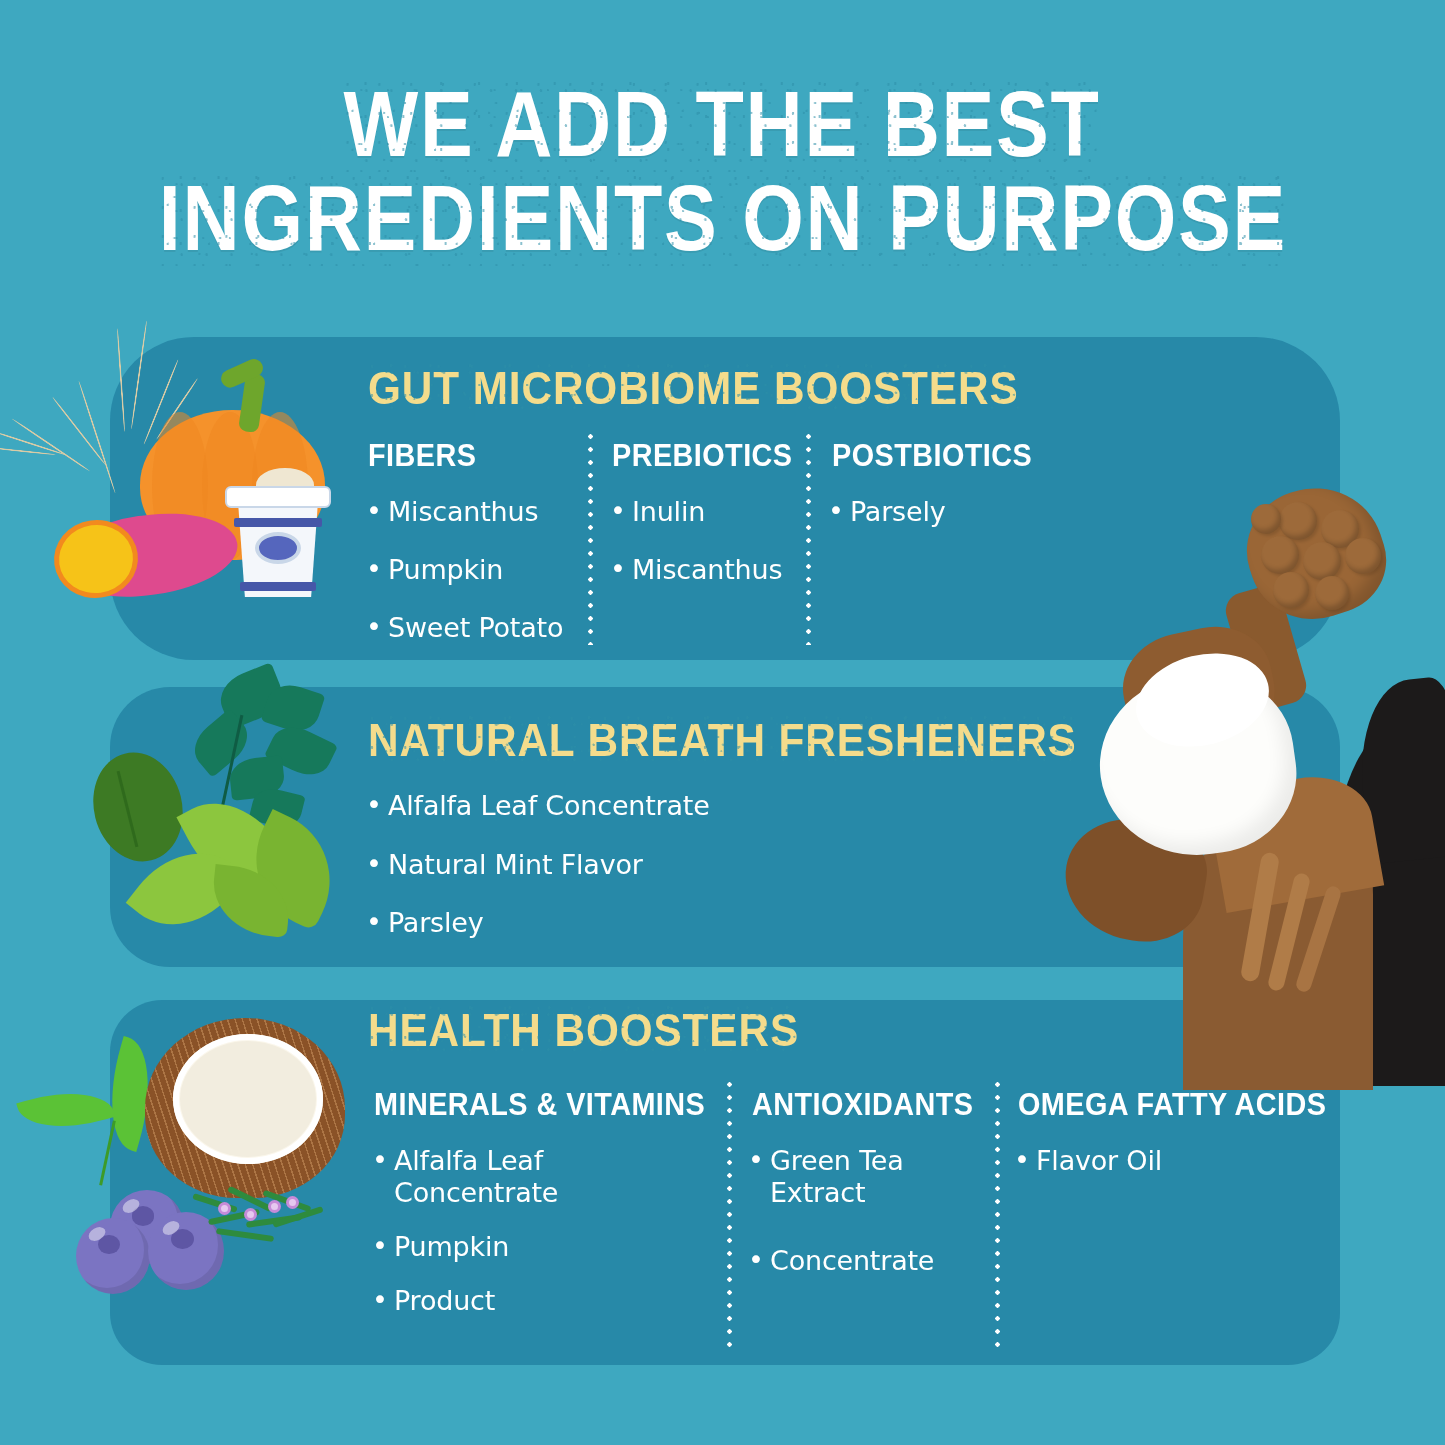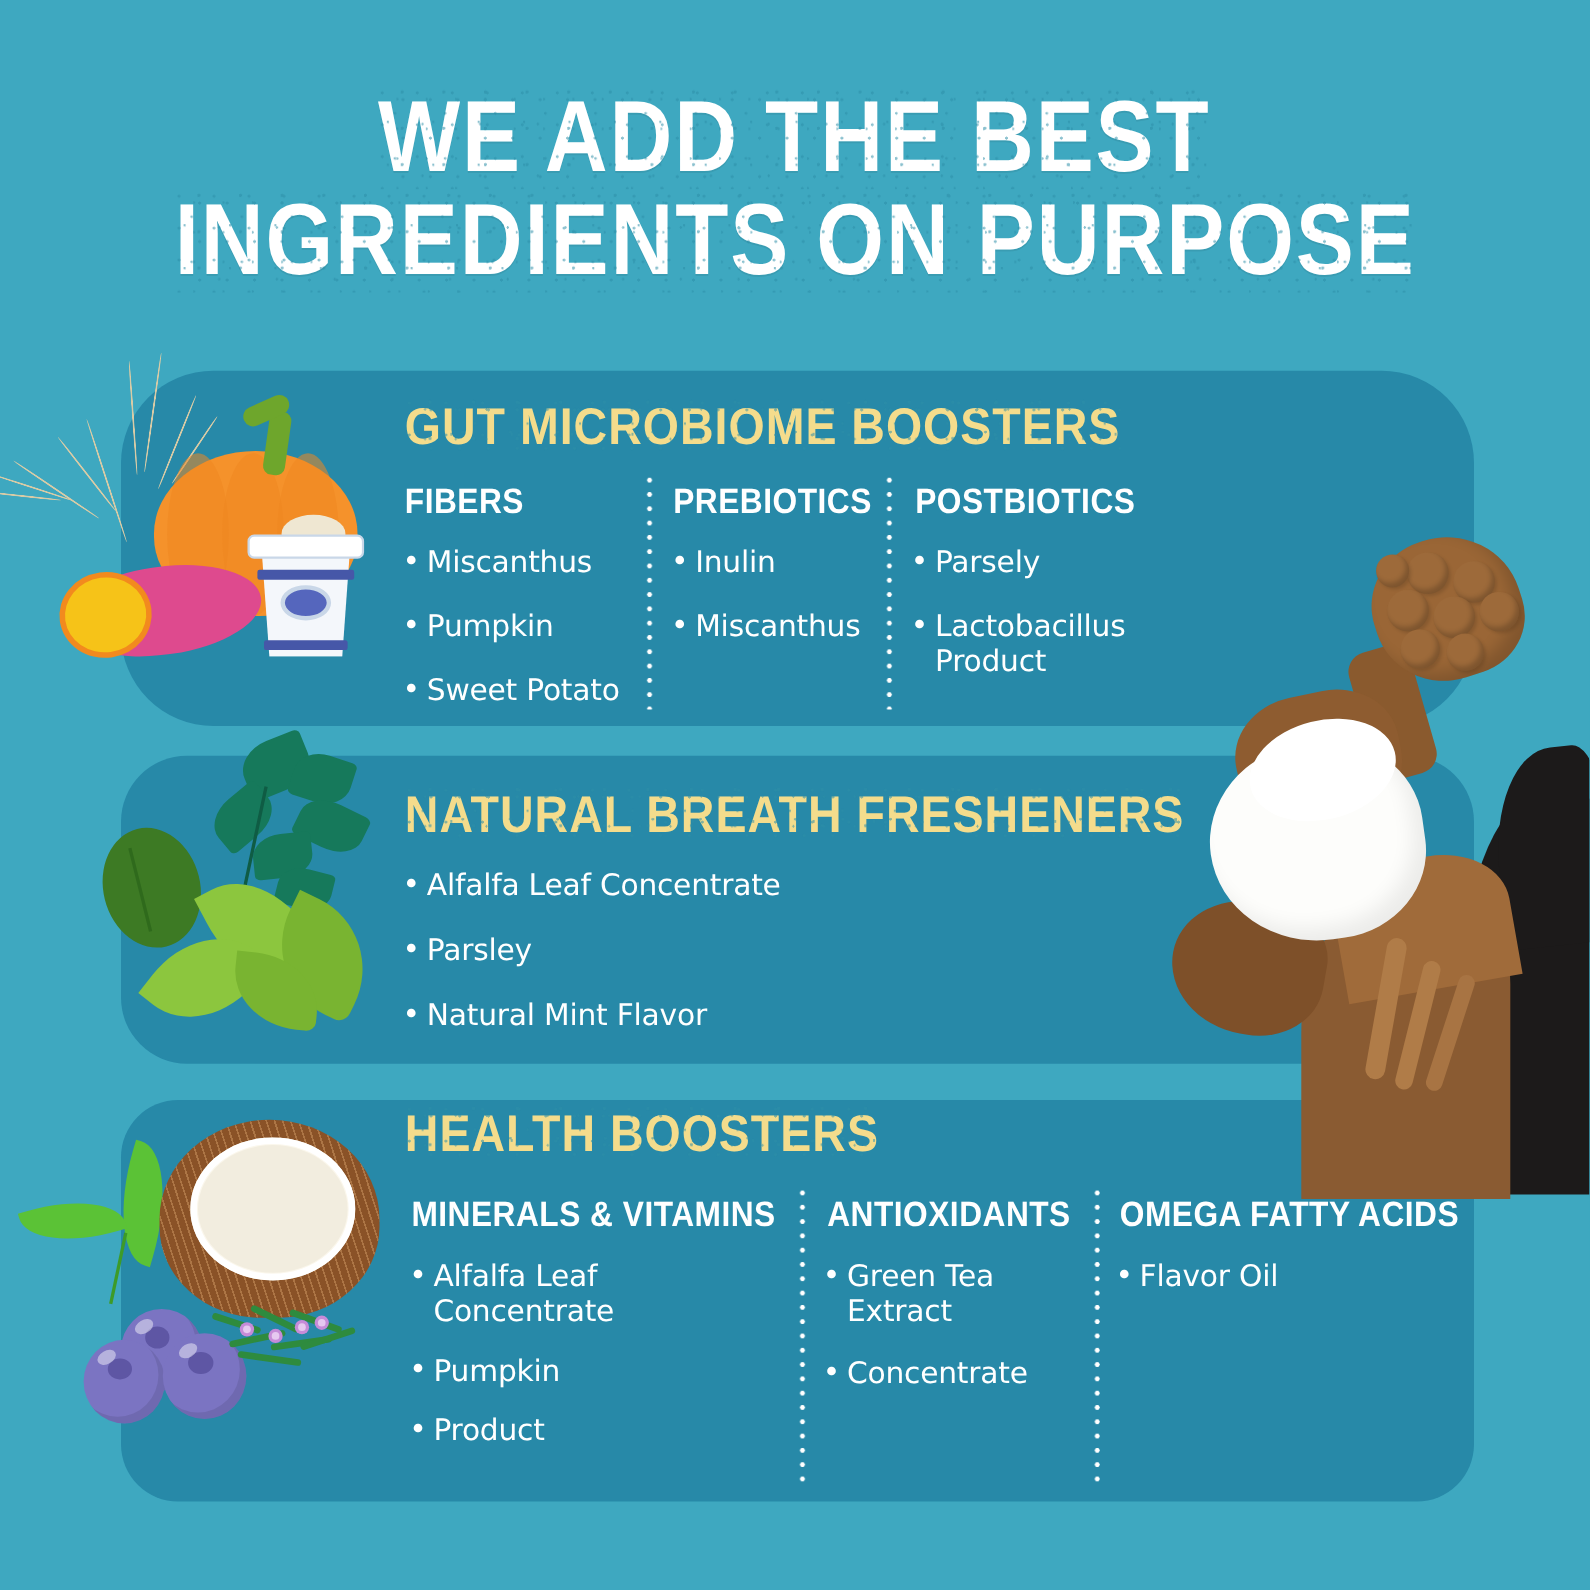--- a/index.html
+++ b/index.html
@@ -417,21 +417,20 @@
     <li>Sweet Potato</li>
   </ul>
 
   <ul class="items" style="left:610px; top:496px; width:190px;">
     <li>Inulin</li>
     <li>Miscanthus</li>
   </ul>
 
   <ul class="items" style="left:828px; top:496px; width:215px;">
     <li>Parsely</li>
-    <li>Lactobacillus Product</li>
   </ul>
 
   <div class="card" id="card-breath"></div>
 
   <div class="art" id="art-herb">
     <div class="alfalfa-leaf"></div>
     <div style="position:absolute;left:46px;top:98px;width:2.5px;height:78px;background:#2F6A1C;transform:rotate(-14deg);"></div>
 
     <div class="parsley-sprig" style="left:140px;top:0px;width:62px;height:48px;transform:rotate(-22deg);"></div>
     <div class="parsley-sprig" style="left:186px;top:14px;width:54px;height:44px;transform:rotate(18deg);"></div>
@@ -444,22 +443,22 @@
     <div class="mint-leaf" style="left:118px;top:120px;width:80px;height:112px;transform:rotate(-28deg);"></div>
     <div class="mint-leaf dark" style="left:168px;top:152px;width:90px;height:92px;transform:rotate(26deg);"></div>
     <div class="mint-leaf" style="left:58px;top:178px;width:96px;height:78px;transform:rotate(-52deg);"></div>
     <div class="mint-leaf dark" style="left:132px;top:196px;width:78px;height:66px;transform:rotate(6deg);"></div>
   </div>
 
   <div class="card-title grunge" id="breath-title">NATURAL BREATH FRESHENERS</div>
 
   <ul class="items" style="left:366px; top:790px; width:480px;">
     <li style="margin-bottom:27px;">Alfalfa Leaf Concentrate</li>
+    <li>Natural Mint Flavor</li>
     <li style="margin-bottom:27px;">Parsley</li>
-    <li>Natural Mint Flavor</li>
   </ul>
 
   <div class="card" id="card-health"></div>
 
   <div class="art" id="art-coco">
     <div class="tea-leaf" style="left:98px;top:40px;width:44px;height:108px;transform:rotate(16deg);"></div>
     <div class="tea-leaf" style="left:10px;top:90px;width:92px;height:40px;transform:rotate(-16deg);"></div>
     <div style="position:absolute;left:96px;top:120px;width:3px;height:66px;background:#3D9B28;transform:rotate(12deg);"></div>
 
     <div class="coconut-shell"></div>
@@ -494,21 +493,21 @@
   <div class="divider" style="left:727px; top:1078px; height:272px;"></div>
   <div class="divider" style="left:995px; top:1078px; height:272px;"></div>
 
   <ul class="items" style="left:372px; top:1145px; width:340px;">
     <li style="margin-bottom:22px;">Alfalfa Leaf Concentrate</li>
     <li style="margin-bottom:22px;">Pumpkin</li>
     <li>Product</li>
   </ul>
 
   <ul class="items" style="left:748px; top:1145px; width:180px;">
-    <li style="margin-bottom:24px;">Green Tea Extract</li>
+    <li style="margin-bottom:36px;">Green Tea Extract</li>
     <li>Concentrate</li>
   </ul>
 
   <ul class="items" style="left:1014px; top:1145px; width:240px;">
     <li>Flavor Oil</li>
   </ul>
 
   <div id="art-dog">
 
     <div class="fur-black" style="left:262px;top:246px;width:130px;height:360px;border-radius:54% 10% 0 0;"></div>

